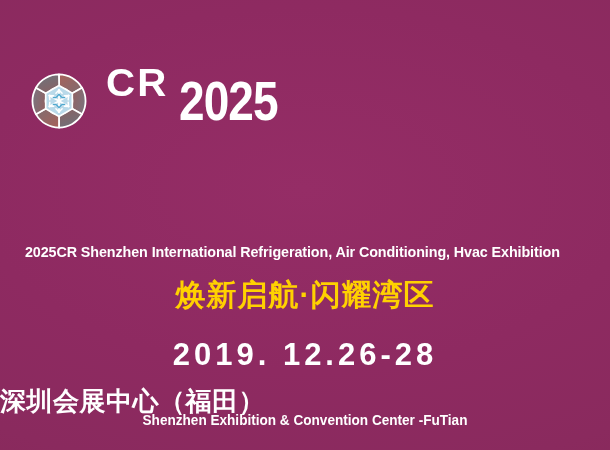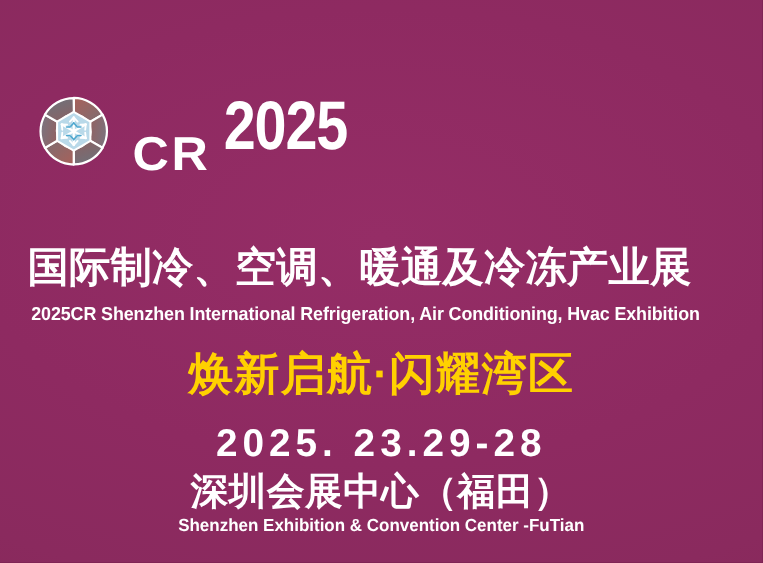--- a/index.html
+++ b/index.html
@@ -21,21 +21,21 @@
       radial-gradient(ellipse 120% 90% at 50% 42%, #952d66 0%, #8e2a61 45%, #8a2a5e 72%, #852957 100%);
   }
 
   
   #header-lockup {
     position: absolute;
     left: 22px;
     top: 64px;
     height: 78px;
     display: flex;
-    align-items: flex-end;
+    align-items: flex-start;
   }
 
   #brand-logo {
     width: 74px;
     height: 74px;
     flex: 0 0 74px;
     display: block;
   }
 
   #brand-wordmark {
@@ -121,21 +121,21 @@
     transform-origin: left top;
   }
 
   
   #slogan {
     position: absolute;
     left: 0;
     right: 0;
     top: 278px;
     text-align: center;
-    font-size: 36px;
+    font-size: 30px;
     font-weight: 700;
     color: #ffd100;
     letter-spacing: 1px;
     line-height: 1.15;
     white-space: nowrap;
   }
 
   
   #event-date {
     position: absolute;
@@ -149,23 +149,23 @@
     color: #ffffff;
     letter-spacing: 4px;
     line-height: 1.1;
     white-space: nowrap;
   }
 
   #venue-cn {
     position: absolute;
     left: 0;
     right: 0;
-    top: 377px;
-    text-align: center;
-    font-size: 30px;
+    top: 387px;
+    text-align: left;
+    font-size: 26px;
     font-weight: 700;
     color: #ffffff;
     letter-spacing: 0.5px;
     line-height: 1.15;
     white-space: nowrap;
   }
 
   #venue-en {
     position: absolute;
     left: 0;
@@ -248,22 +248,21 @@
       </g>
     </svg>
 
     <div id="brand-wordmark">
       <div id="brand-cr">CR</div>
     </div>
 
     <div id="brand-year">2025</div>
   </div>
 
-  <div id="title-line-2">国际制冷、空调、暖通及冷冻产业展</div>
   <div id="subtitle-en">2025CR  Shenzhen International Refrigeration, Air Conditioning, Hvac Exhibition</div>
 
   <div id="slogan">焕新启航·闪耀湾区</div>
 
-  <div id="event-date">2025. 23.29-28</div>
+  <div id="event-date">2019. 12.26-28</div>
   <div id="venue-cn">深圳会展中心（福田）</div>
   <div id="venue-en">Shenzhen Exhibition &amp; Convention Center -FuTian</div>
 
 </div>
 
 </body></html>

